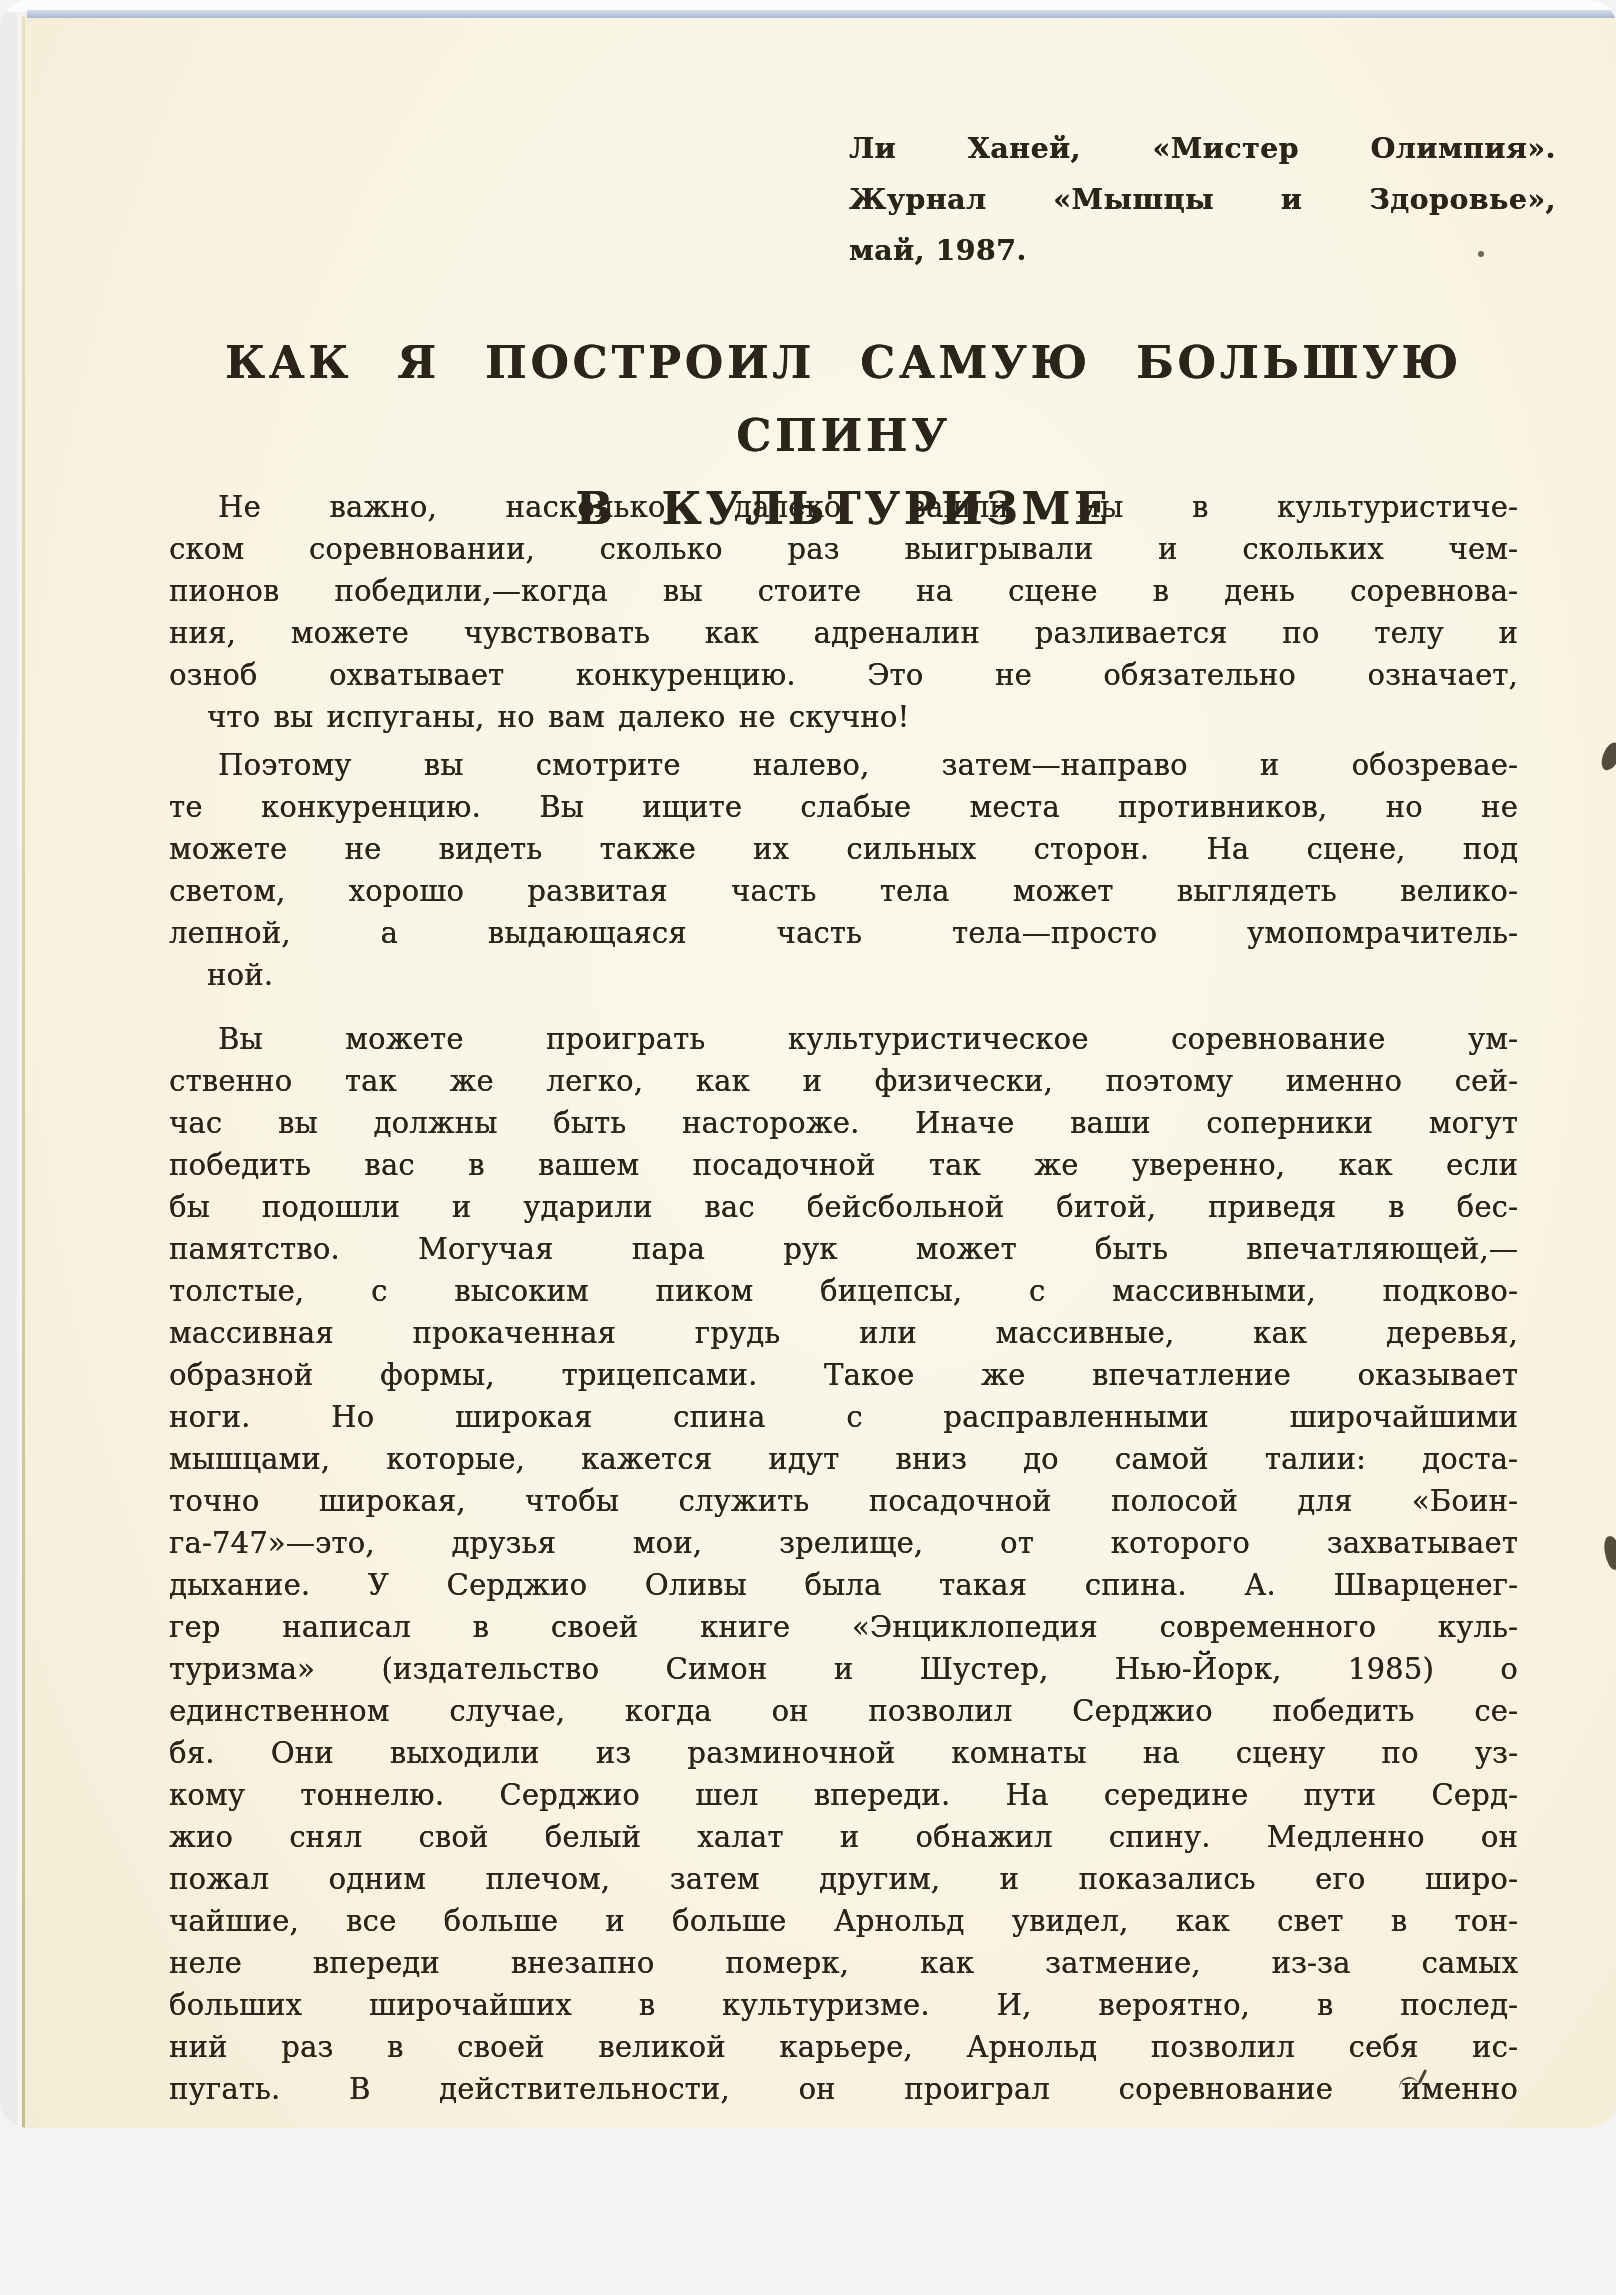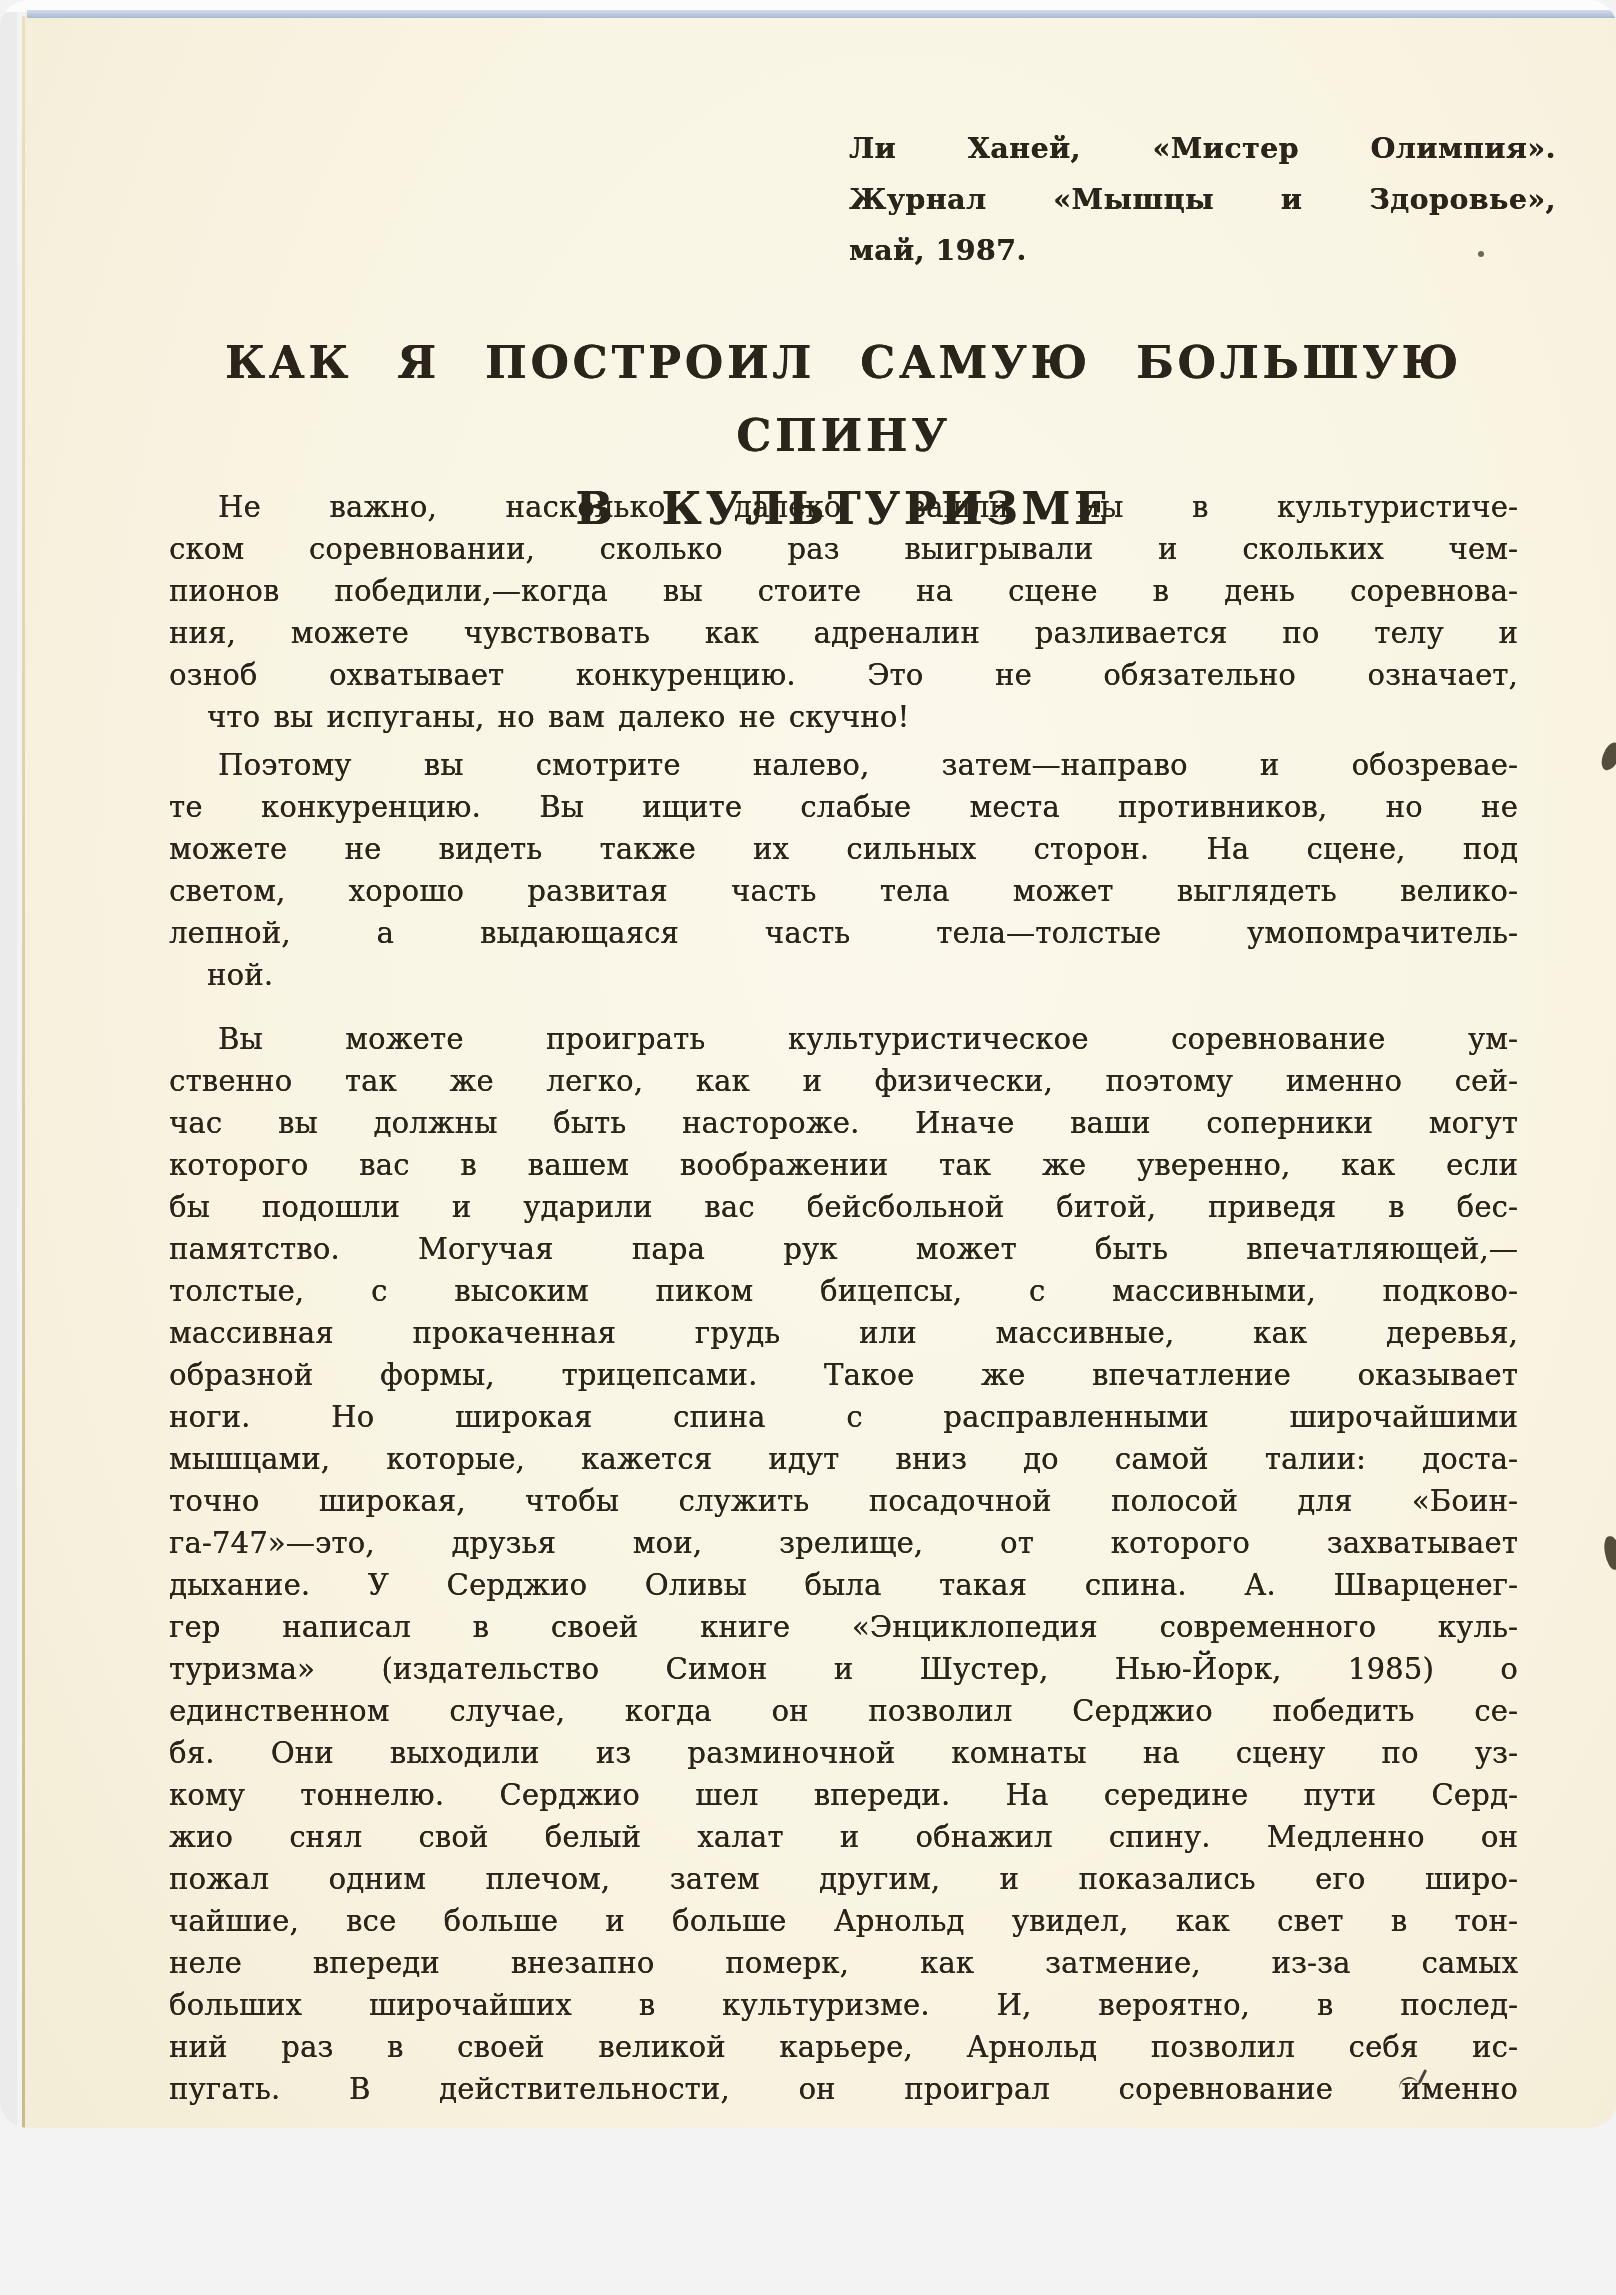--- a/index.html
+++ b/index.html
@@ -96,28 +96,28 @@
         <div class="line">пионов победили,—когда вы стоите на сцене в день соревнова-</div>
         <div class="line">ния, можете чувствовать как адреналин разливается по телу и</div>
         <div class="line">озноб охватывает конкуренцию. Это не обязательно означает,</div>
         <div class="line noju">что вы испуганы, но вам далеко не скучно!</div>
       </div>
       <div class="para">
         <div class="line indent">Поэтому вы смотрите налево, затем—направо и обозревае-</div>
         <div class="line">те конкуренцию. Вы ищите слабые места противников, но не</div>
         <div class="line">можете не видеть также их сильных сторон. На сцене, под</div>
         <div class="line">светом, хорошо развитая часть тела может выглядеть велико-</div>
-        <div class="line">лепной, а выдающаяся часть тела—толстые умопомрачитель-</div>
+        <div class="line">лепной, а выдающаяся часть тела—просто умопомрачитель-</div>
         <div class="line noju">ной.</div>
       </div>
       <div class="para gap-before">
         <div class="line indent">Вы можете проиграть культуристическое соревнование ум-</div>
         <div class="line">ственно так же легко, как и физически, поэтому именно сей-</div>
         <div class="line">час вы должны быть настороже. Иначе ваши соперники могут</div>
-        <div class="line">которого вас в вашем воображении так же уверенно, как если</div>
+        <div class="line">победить вас в вашем посадочной так же уверенно, как если</div>
         <div class="line">бы подошли и ударили вас бейсбольной битой, приведя в бес-</div>
         <div class="line">памятство. Могучая пара рук может быть впечатляющей,—</div>
         <div class="line">толстые, с высоким пиком бицепсы, с массивными, подково-</div>
         <div class="line">массивная прокаченная грудь или массивные, как деревья,</div>
         <div class="line">образной формы, трицепсами. Такое же впечатление оказывает</div>
         <div class="line">ноги. Но широкая спина с расправленными широчайшими</div>
         <div class="line">мышцами, которые, кажется идут вниз до самой талии: доста-</div>
         <div class="line">точно широкая, чтобы служить посадочной полосой для «Боин-</div>
         <div class="line">га-747»—это, друзья мои, зрелище, от которого захватывает</div>
         <div class="line">дыхание. У Серджио Оливы была такая спина. А. Шварценег-</div>

